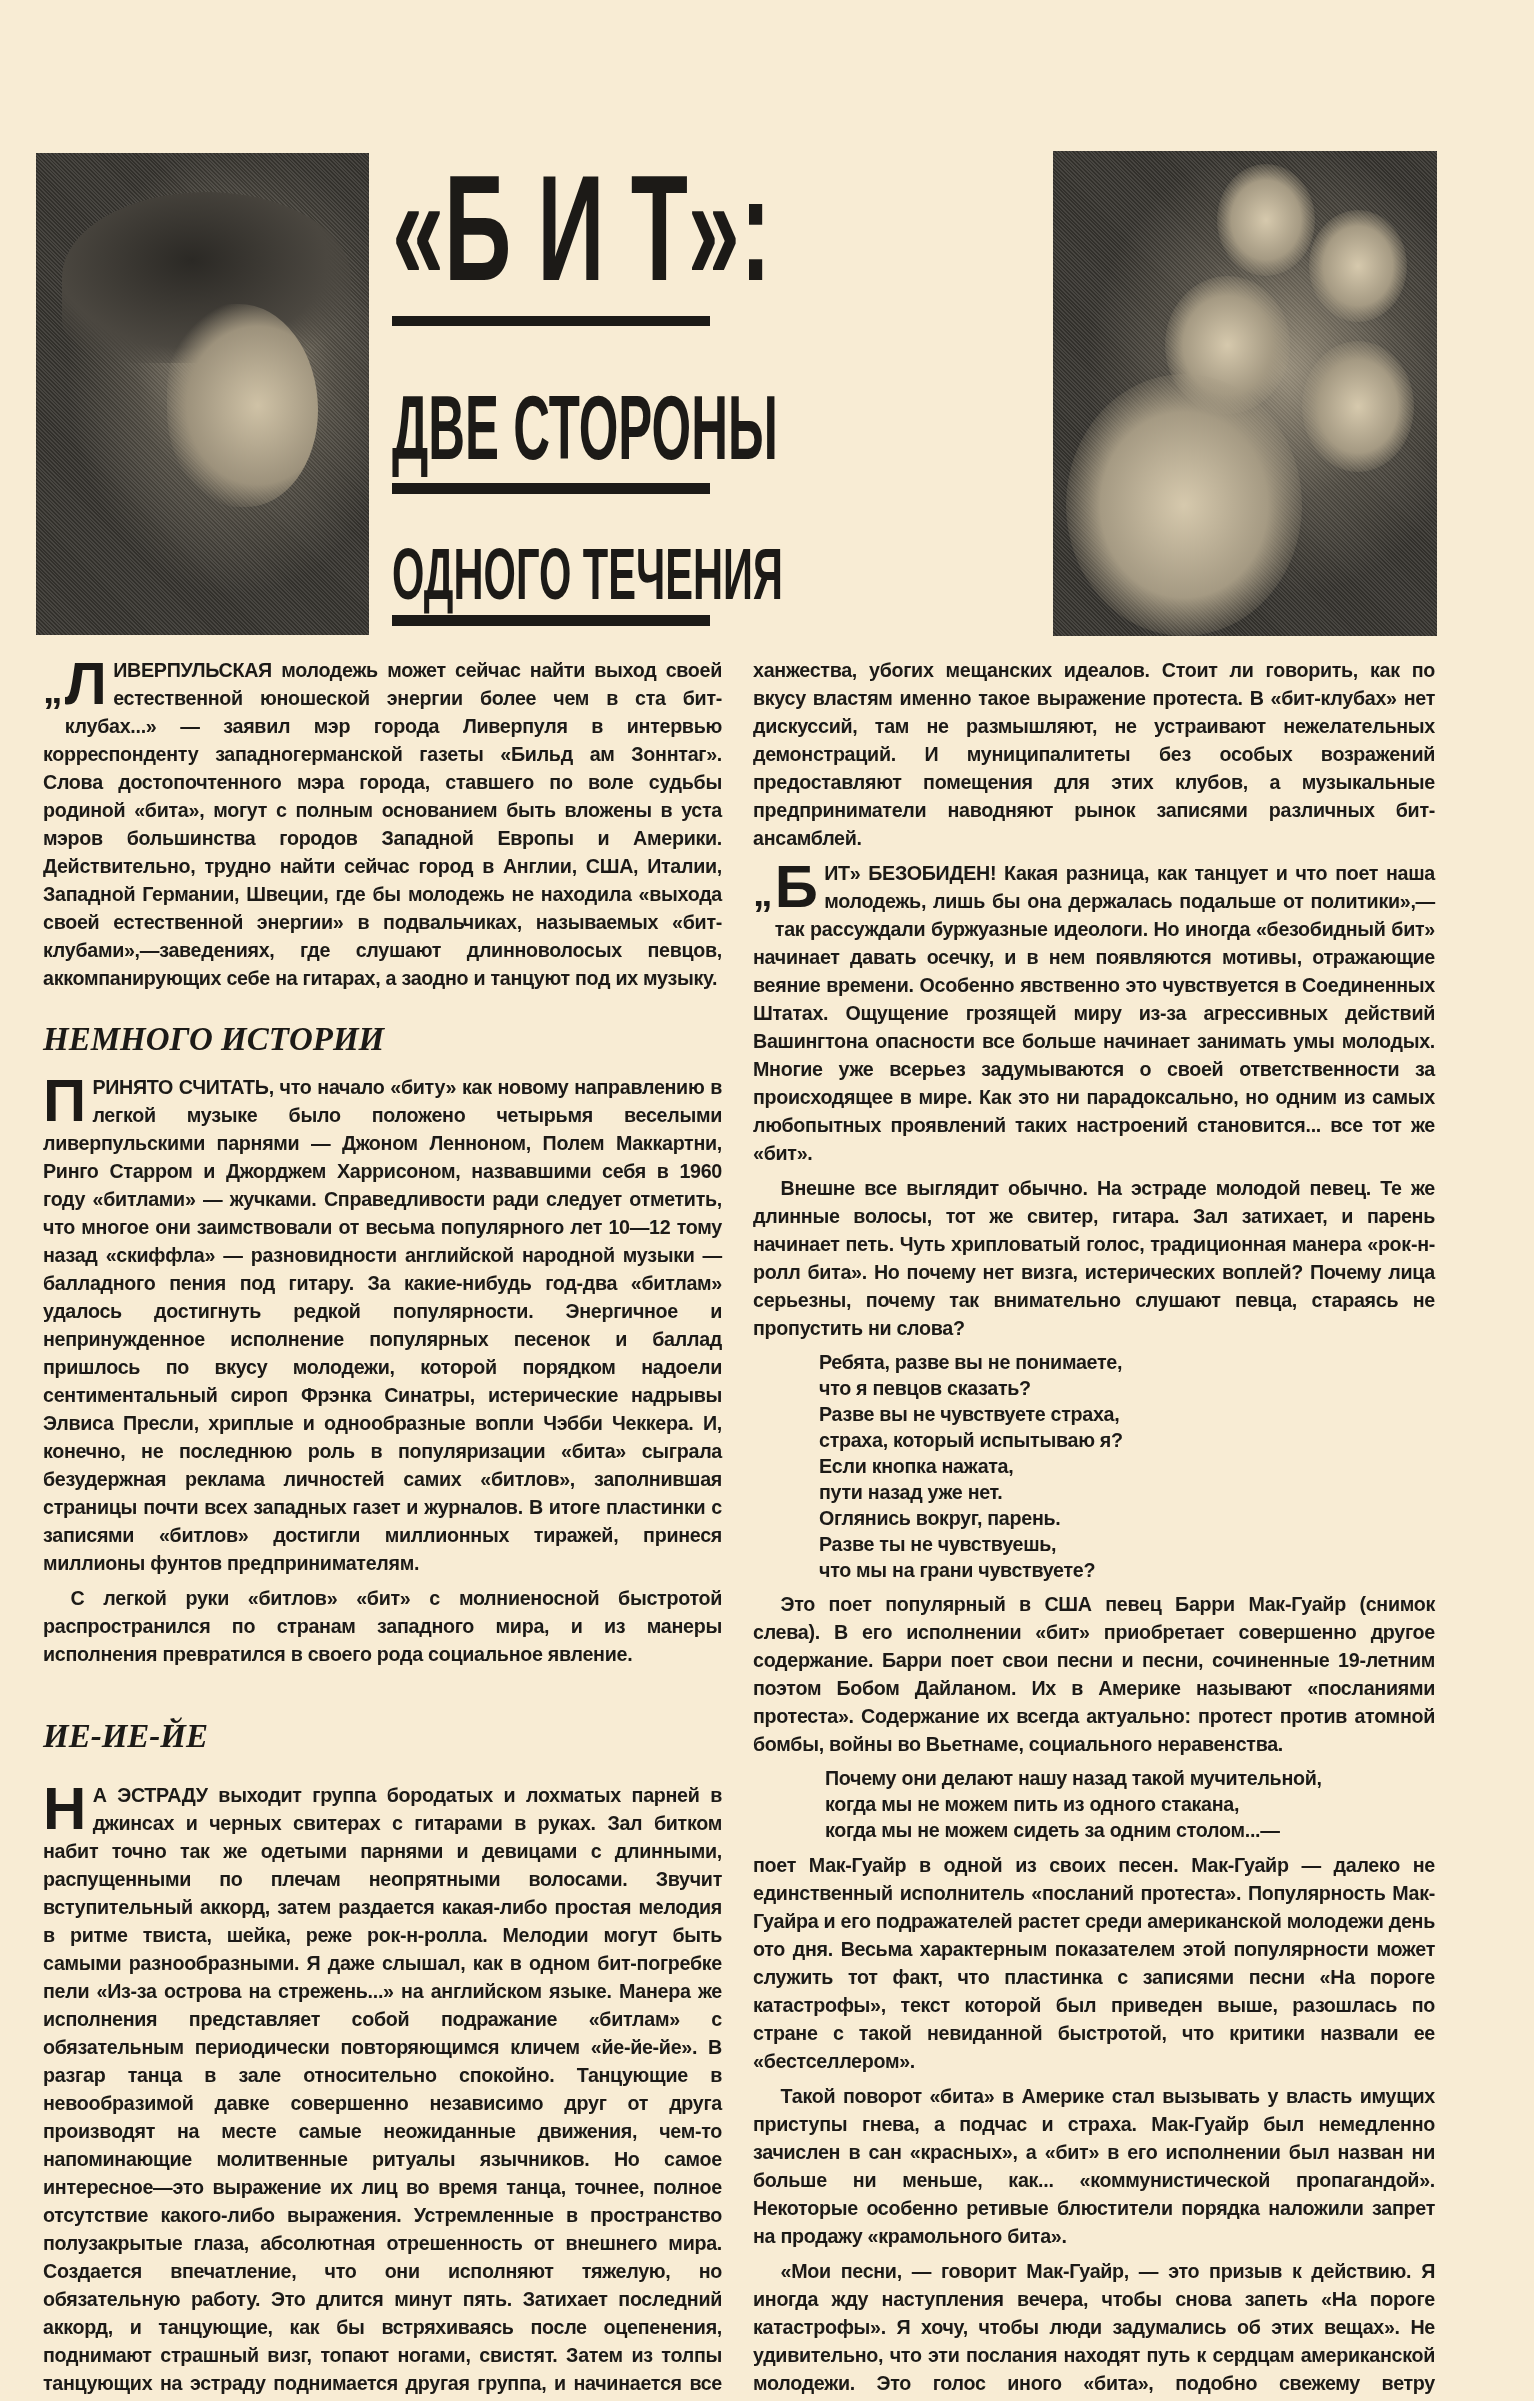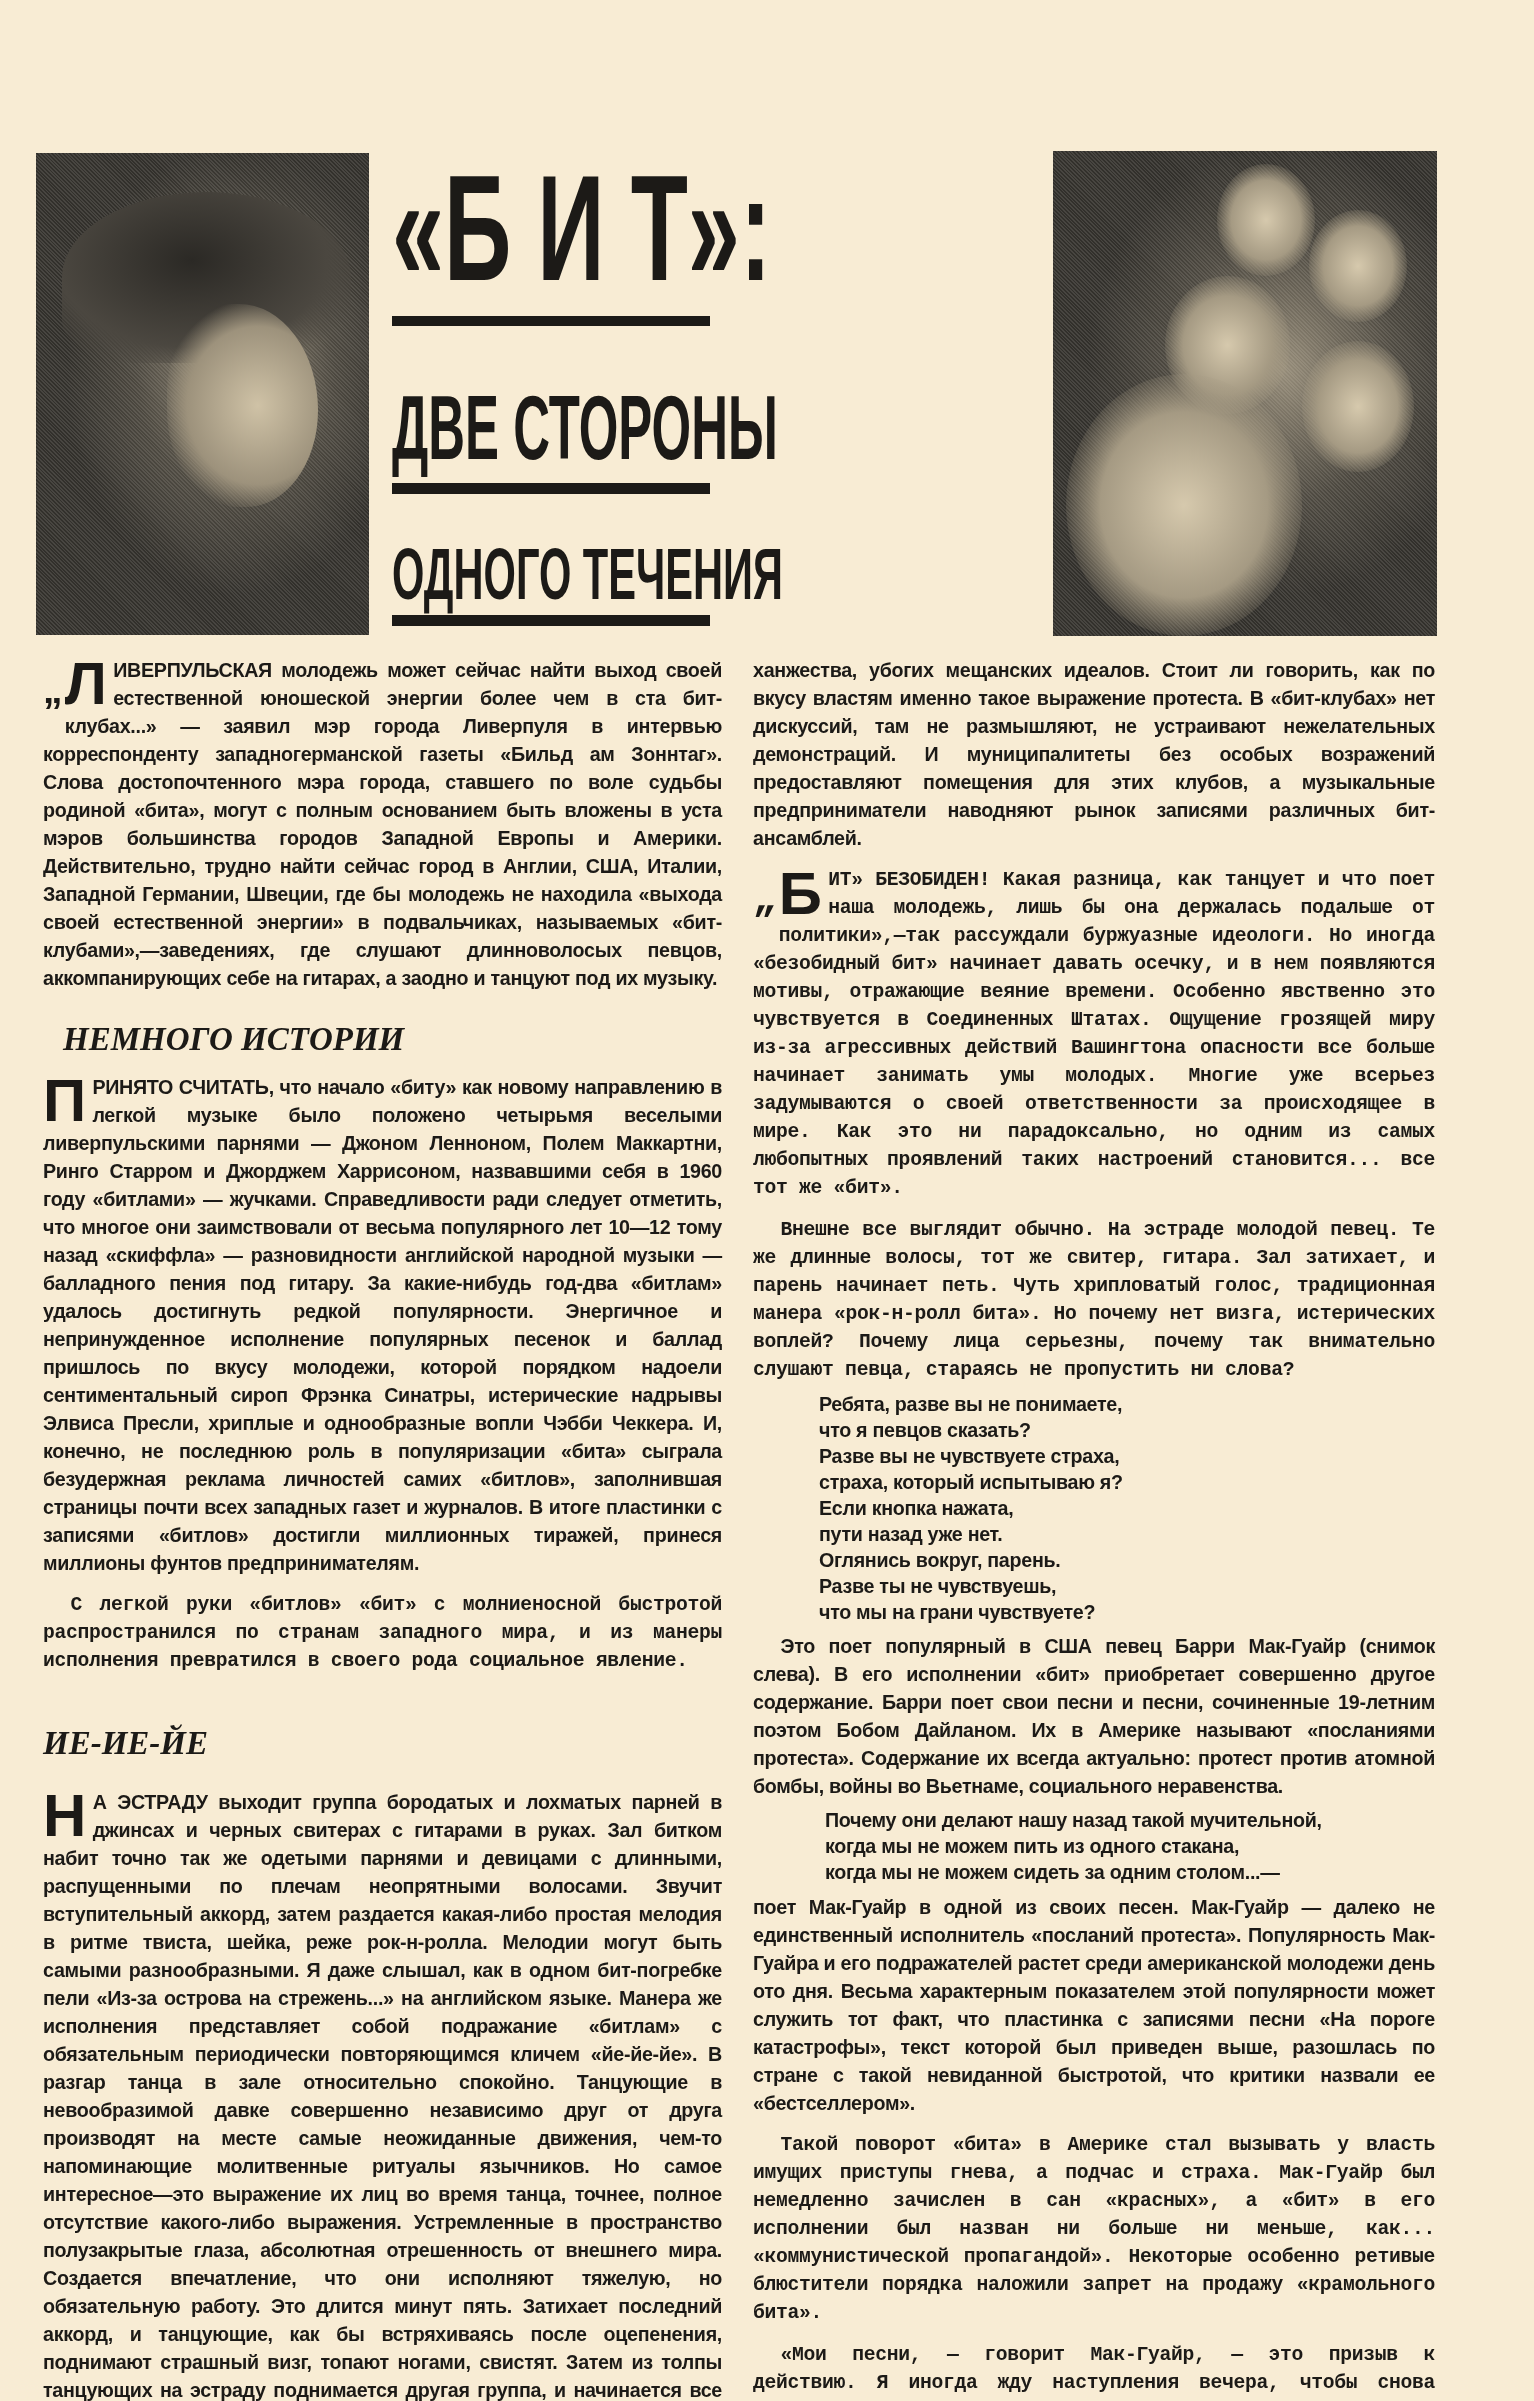--- a/index.html
+++ b/index.html
@@ -51,32 +51,32 @@
   #col-left { left: 43px; width: 679px; }
   #col-right { left: 753px; width: 682px; top: 656px; }
 
   .p {
     font-size: 19.7px; line-height: 28px; text-align: justify;
     margin: 0; font-weight: bold;
     font-family: "Liberation Sans Narrow", "Liberation Sans", sans-serif;
     letter-spacing: -0.3px;
   }
   .p.indent { text-indent: 27.5px; }
-  .p + .p { margin-top: 14px; font-family: Liberation Mono, monospace; }
+  .p + .p { margin-top: 7px; }
   .dropcap {
     float: left; font-size: 60px; line-height: 47px; font-weight: bold;
     margin: 3.9px 6.6px 0 0; font-family: "Liberation Sans", sans-serif;
   }
   .lowquote { float: left; font-size: 39px; line-height: 46px; margin: 10.5px 2.6px 0 0; font-weight: bold; }
   .lead-caps { font-weight: bold; }
   .h {
     font-family: "Liberation Serif", serif; font-weight: bold; font-style: italic;
     font-size: 33px; margin: 0; line-height: 39px;
   }
-  #h-history { margin-top: 27.5px; margin-bottom: 14.4px; margin-left: 20px; }
+  #h-history { margin-top: 27.5px; margin-bottom: 14.4px; }
   #h-yeah { margin-top: 49px; margin-bottom: 25px; }
   #h-song { margin-top: 54px; margin-bottom: 18.4px; letter-spacing: 2px; word-spacing: 9.2px; }
   .verse {
     margin: 6.6px 0 7.9px 66px; font-size: 19.7px; line-height: 26px;
     font-weight: bold; letter-spacing: -0.3px;
   }
   .verse div { white-space: nowrap; }
   .verse.wide { margin-left: 72px; }
 </style>
 </head>

